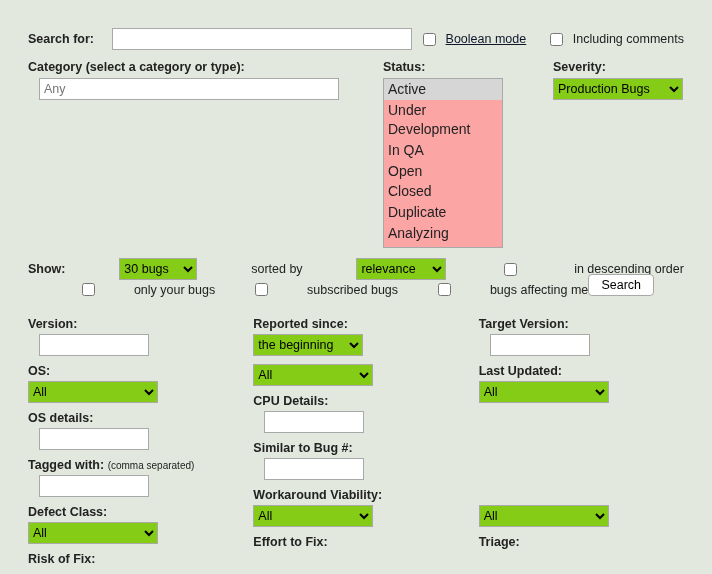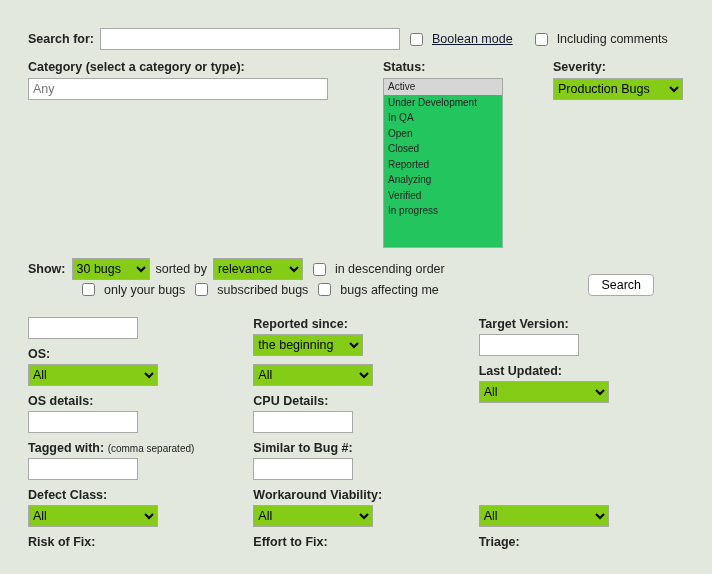--- a/index.html
+++ b/index.html
@@ -6,29 +6,30 @@
   body {
     margin: 0;
     padding: 28px 28px 20px 28px;
     background: #e2e8de;
     font-family: Verdana, Arial, sans-serif;
     font-size: 12.5px;
     color: #222;
     width: 712px;
   }
   .bold { font-weight: bold; }
-  .row { display: flex; align-items: center; flex-wrap: wrap; gap: 6px; }
+  .row { display: flex; align-items: center; flex-wrap: wrap; gap: 6px; justify-content: space-between; }
   .cols { display: flex; gap: 20px; }
   .col { flex: 1 1 0; min-width: 0; }
   input[type="text"] {
     border: 1px solid #a9a9a9;
     background: #fff;
     height: 22px;
     padding: 2px 4px;
     font: inherit;
+    margin-left: 11px;
   }
   select {
     font: inherit;
     background: #84cc16;
     border: 1px solid #a9a9a9;
     height: 22px;
   }
   a.link { color: #0f172a; text-decoration: underline; }
   .field-block { margin-bottom: 8px; }
   .field-block .bold { display: block; margin-bottom: 3px; }
@@ -38,23 +39,23 @@
     border: 1px solid #a9a9a9;
     border-radius: 4px;
     padding: 3px 12px;
     font: inherit;
     cursor: pointer;
   }
   .status-list {
     width: 120px;
     height: 170px;
     border: 1px solid #a9a9a9;
-    background: #22c55e;
+    background: #fca5a5;
     overflow-y: scroll;
-    font-size: 10px;
+    font-size: 14px;
   }
   .status-list div {
     padding: 1px 4px;
     cursor: default;
     line-height: 1.35;
   }
   .status-list div.sel { background: #d6d6d6; }
   .cat-input {
     width: 300px;
     background: #f2f2f2;
@@ -86,21 +87,21 @@
 
   <div style="flex:0 0 150px">
     <span class="bold">Status:</span>
     <div style="height:4px"></div>
     <div class="status-list" id="status-list">
         <div class="sel">Active</div>
         <div>Under Development</div>
         <div>In QA</div>
         <div>Open</div>
         <div>Closed</div>
-        <div>Reported</div>
+        <div>Duplicate</div>
         <div>Analyzing</div>
         <div>Verified</div>
         <div>In progress</div>
       </div>
   </div>
 
   <div style="flex:1">
     <span class="bold">Severity:</span>
     <div style="height:4px"></div>
     <select style="width:130px">
@@ -137,20 +138,21 @@
     <button class="search-btn">Search</button>
   </div>
 </div>
 
 <div style="height:18px"></div>
 
 <div class="cols">
 
   <div class="col">
     <div class="field-block">
+      <span class="bold">Version:</span>
       <input type="text" style="width: 110px;">
     </div>
     <div class="field-block">
       <span class="bold">OS:</span>
       <select style="width:130px">
         <option>All</option>
       </select>
     </div>
     <div class="field-block">
       <span class="bold">OS details:</span>

